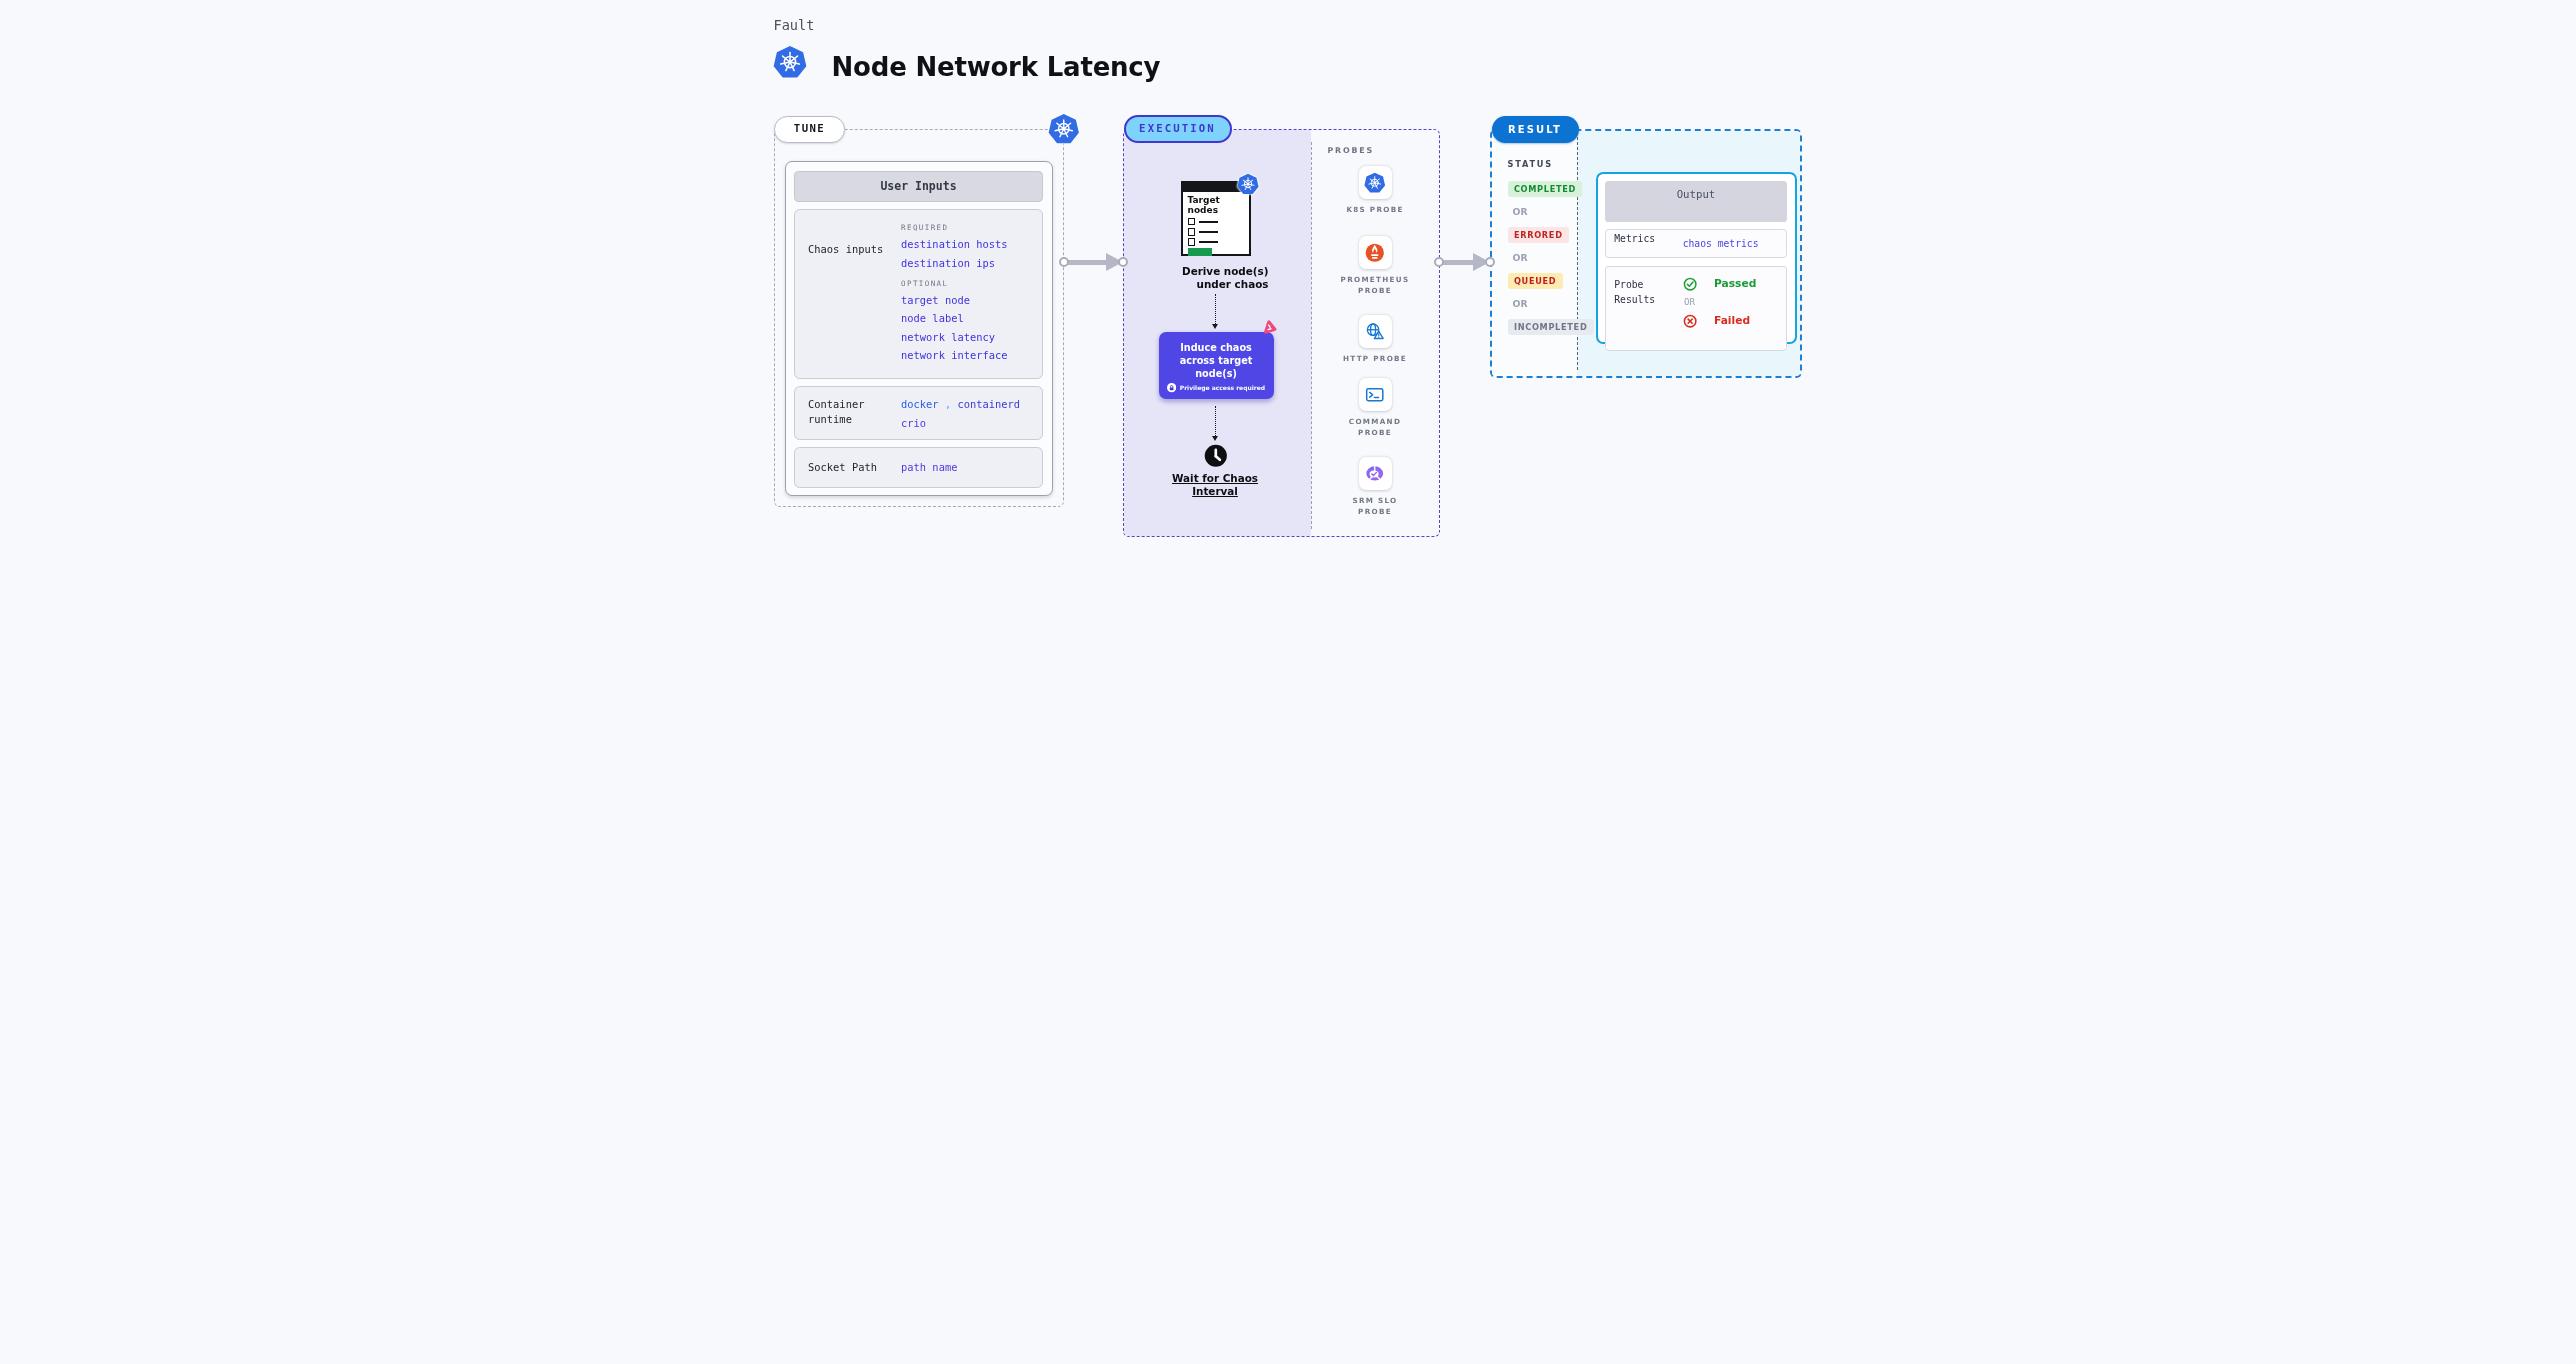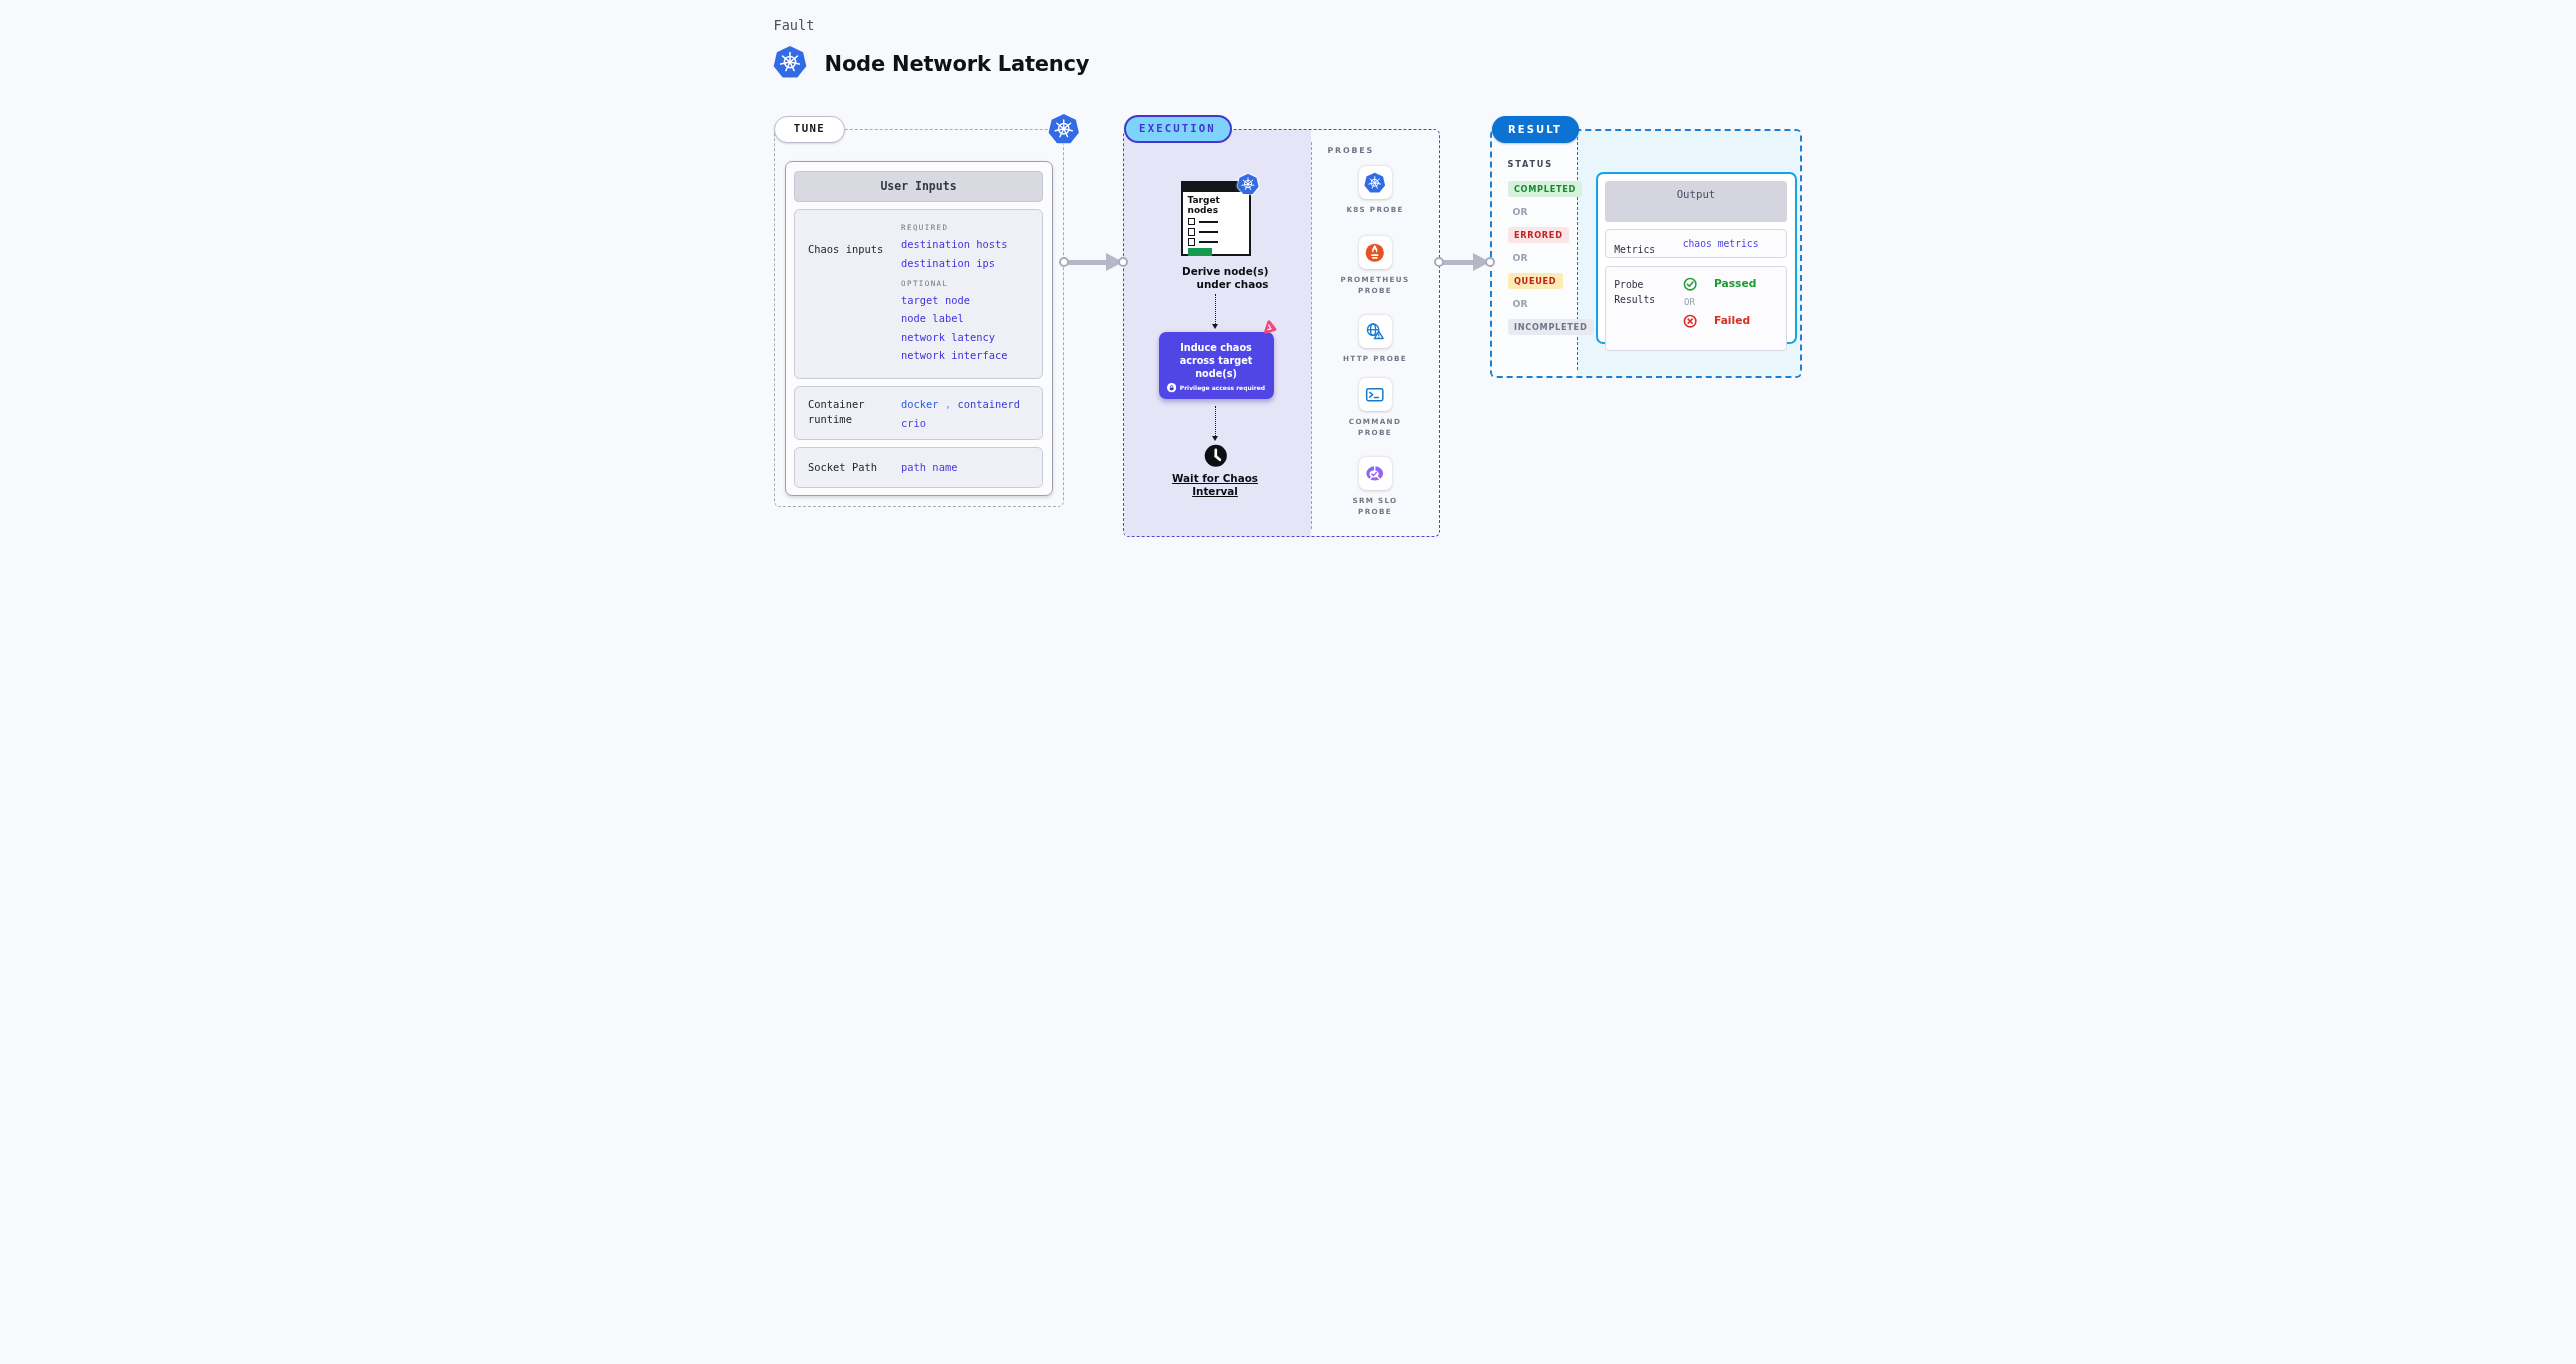--- a/index.html
+++ b/index.html
@@ -3,21 +3,21 @@
 <meta charset="utf-8">
 <style>
   * { margin:0; padding:0; box-sizing:border-box; }
   html,body { background:#f8f9fc; }
   body { font-family:"DejaVu Sans","Liberation Sans",sans-serif; color:#15161a; }
   .canvas { position:relative; width:1115px; height:591px; margin:0 auto; overflow:hidden; }
 
   
   .eyebrow { position:absolute; left:43px; top:17px; font-family:"DejaVu Sans Mono","Liberation Mono",monospace; font-size:13.6px; color:#4b515d; }
   .title-icon { position:absolute; left:42px; top:45px; width:34px; height:34px; }
-  .page-title { position:absolute; left:94px; top:52px; font-size:21px; font-weight:800; letter-spacing:-0.2px; color:#101114; }
+  .page-title { position:absolute; left:101px; top:52px; font-size:26px; font-weight:800; letter-spacing:-0.2px; color:#101114; }
 
   
   .dash-box { position:absolute; border-radius:5.7px; }
   .tune-box { left:43px; top:129px; width:290px; height:378px; border:1.4px dashed #a5aab4; }
   .exec-box { left:392px; top:129px; width:317px; height:408px; border:1.4px dashed #4d44d0; overflow:hidden; }
   .exec-bg-left { position:absolute; left:0; top:0; bottom:0; width:187px; background:#e6e5f8; }
   .exec-divider { position:absolute; left:187px; top:11.5px; bottom:7.2px; border-left:1.4px dashed #9aa0ab; }
   .result-box { left:759px; top:129px; width:312px; height:249px; border:2.1px dashed #1b7fd6; overflow:hidden; }
   .result-bg-right { position:absolute; left:85px; top:0; right:0; bottom:0; background:#e9f6fc; }
   .result-bg-left { position:absolute; left:0; top:0; width:85px; bottom:0; background:#fbfcfe; }
@@ -359,21 +359,21 @@
   <div class="or-label or-1">OR</div>
   <div class="status-badge b-errored">ERRORED</div>
   <div class="or-label or-2">OR</div>
   <div class="status-badge b-queued">QUEUED</div>
   <div class="or-label or-3">OR</div>
   <div class="status-badge b-incompleted">INCOMPLETED</div>
 
   <div class="output-card">
     <div class="output-header">Output</div>
     <div class="output-row metrics-row">
-      <div class="out-label" style="top:13px;">Metrics</div>
+      <div class="out-label" style="top:2px;">Metrics</div>
       <div class="metrics-value">chaos metrics</div>
     </div>
     <div class="output-row probe-results-row">
       <div class="out-label" style="top:11.5px; width:61px;">Probe Results</div>
       <div class="pr-col">
         <div class="pr-row">
           <svg viewBox="0 0 24 24">
             <circle cx="12" cy="12" r="9.6" fill="none" stroke="#21a038" stroke-width="2.6"></circle>
             <polyline points="7.4,12.4 10.7,15.5 16.8,8.4" fill="none" stroke="#21a038" stroke-width="2.6" stroke-linecap="round" stroke-linejoin="round"></polyline>
           </svg>

